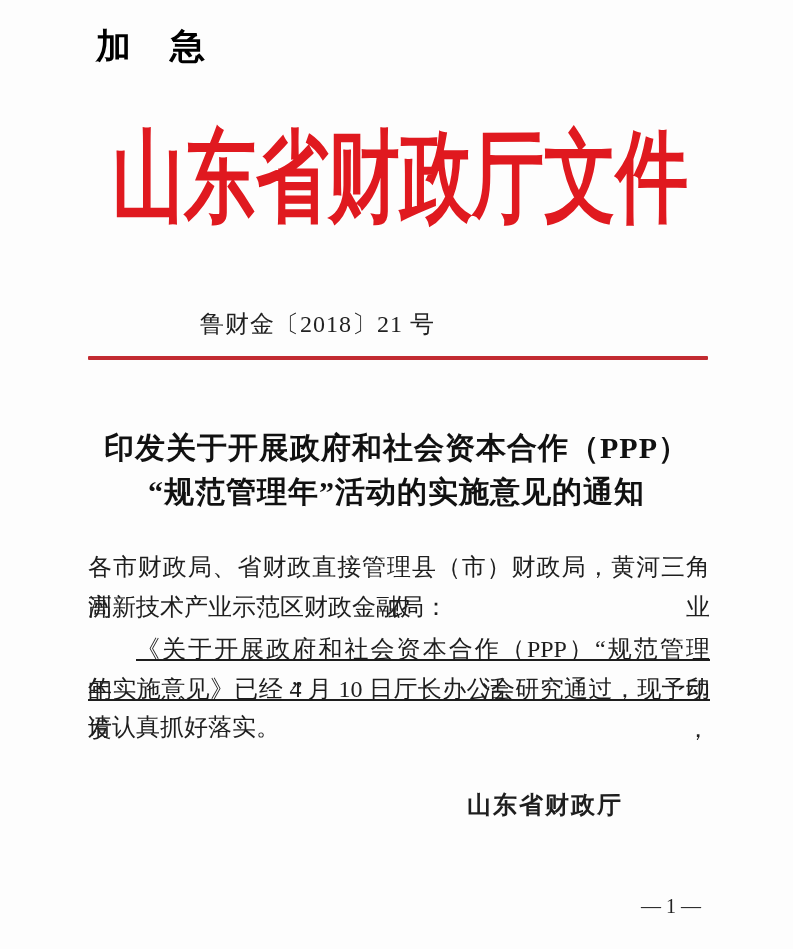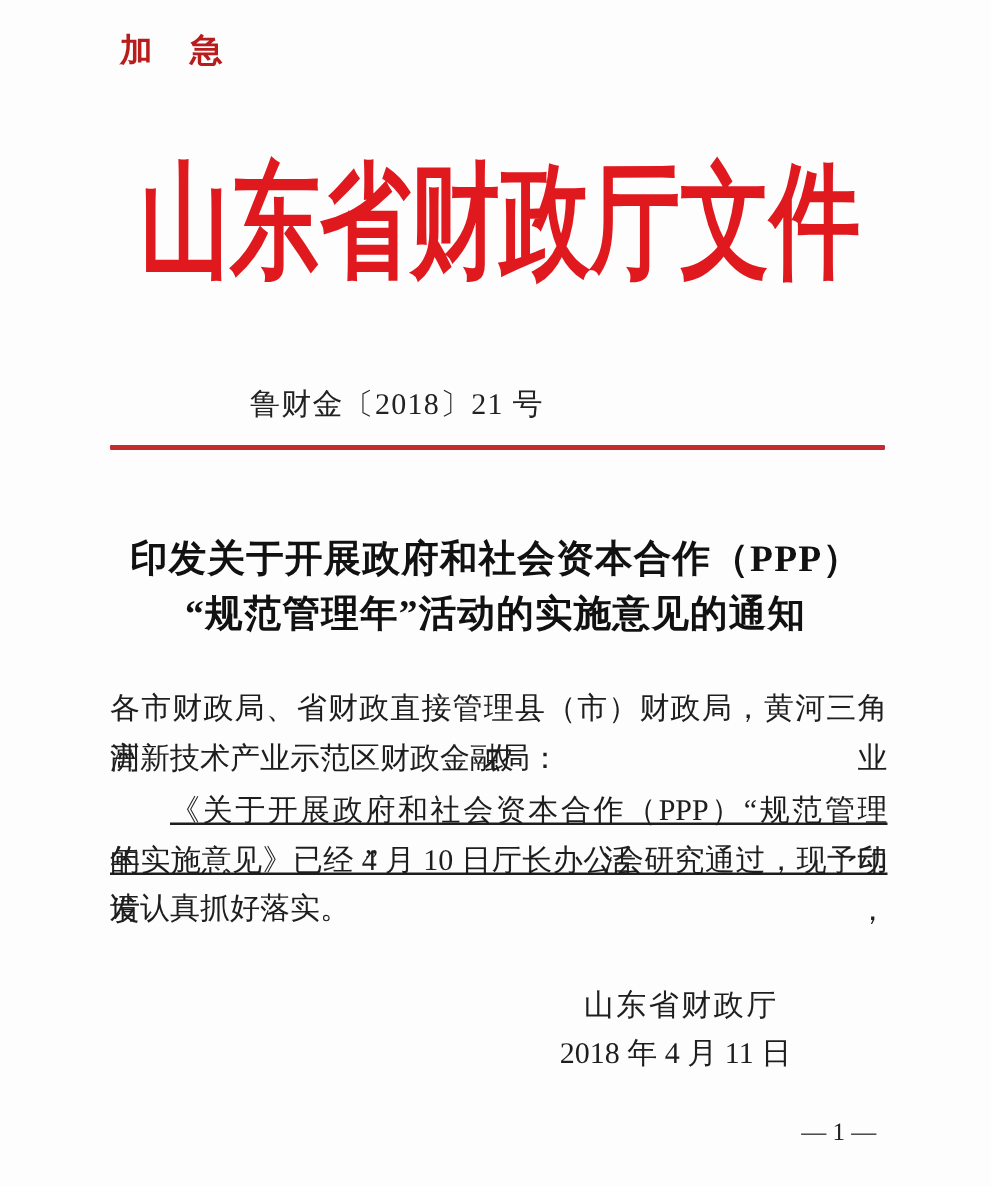--- a/index.html
+++ b/index.html
@@ -14,27 +14,27 @@
     height: 949px;
     background: #fdfdfd;
     overflow: hidden;
     color: #1c1c1c;
   }
   
   .urgent {
     position: absolute;
     top: 28px;
     left: 96px;
-    font-family: Liberation Mono, monospace;
+    font-family: Liberation Serif, serif;
     font-weight: bold;
-    font-size: 26px;
+    font-size: 35px;
     line-height: 1.1;
     letter-spacing: 2px;
     white-space: pre;
-    color: #b91c1c;
+    color: #000000;
   }
   
   .letterhead {
     position: absolute;
     top: 126px;
     left: 0;
     width: 793px;
     text-align: center;
   }
   .letterhead-inner {
@@ -99,20 +99,21 @@
   }
   .line-indent {
     text-indent: 48px;
   }
   .sig-block {
     position: absolute;
     font-size: 24px;
     line-height: 30px;
     color: #1e1e1e;
     white-space: pre;
+    font-weight: bold;
   }
   .signature { top: 790px; right: 170px; letter-spacing: 2px; }
   .date      { top: 828px; right: 160px; }
   .page-number {
     position: absolute;
     top: 894px;
     right: 92px;
     font-size: 20px;
     line-height: 24px;
     color: #222;
@@ -144,17 +145,16 @@
   <div class="body-line" style="top: 587px;">高新技术产业示范区财政金融局：</div>
 
   <div class="body-line line-full line-indent" style="top: 629px; text-decoration: underline;">《关于开展政府和社会资本合作（PPP）“规范管理年”活动</div>
 
   <div class="body-line line-full" style="top: 669px;">的实施意见》已经 4 月 10 日厅长办公会研究通过，现予印发，</div>
 
   <div class="body-line" style="top: 707px;">请认真抓好落实。</div>
 
   <div class="sig-block signature">山东省财政厅</div>
 
-  <div class="sig-block date">2018 年 4 月 11 日</div>
 
   <div class="page-number">— 1 —</div>
 
 </div>
 
 </body></html>

